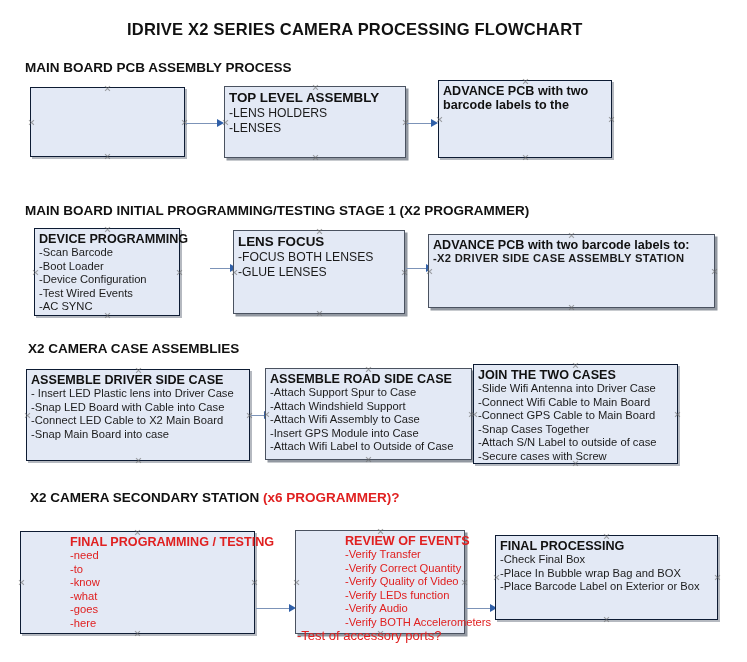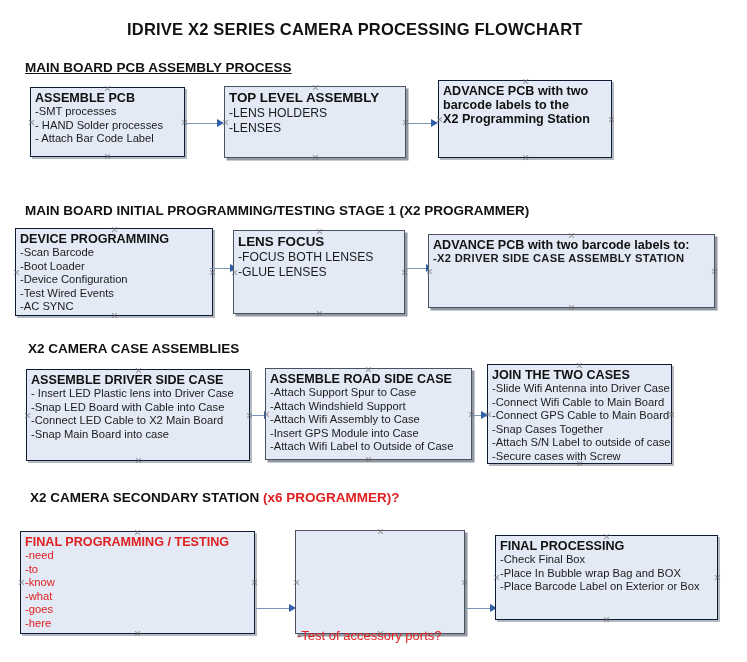--- a/index.html
+++ b/index.html
@@ -10,21 +10,21 @@
   .title{position:absolute;font-weight:bold;font-size:16.5px;letter-spacing:.2px;
          white-space:nowrap;color:#111;}
   .section{position:absolute;font-weight:bold;font-size:13.5px;white-space:nowrap;color:#111;}
   .section .red{color:#e02020;}
 
   .box{position:absolute;background:#e3e9f5;border:1.3px solid #0d1b33;
        box-sizing:border-box;box-shadow:2px 2px 0 rgba(120,128,140,.55);}
   .box.gray{border-color:#4a5260;box-shadow:2.5px 2.5px 0 rgba(110,118,130,.75);}
   .bx-head{font-weight:bold;font-size:12.6px;line-height:14px;white-space:nowrap;color:#111;}
   .bx-line{font-size:11.2px;line-height:13.6px;white-space:nowrap;color:#1b1b1b;}
-  .box.red .bx-head,.box.red .bx-line{color:#e02020;}
+  .box.red .bx-head,.box.red .bx-line{color:#e02020;margin-left:45px;}
   .pad{position:absolute;left:4px;top:3px;right:2px;}
   .bx-head.big{font-size:13.4px;line-height:15.5px;}
   .bx-line.big{font-size:12.2px;line-height:15px;}
   .bx-line.wide{letter-spacing:.3px;font-weight:bold;}
   .overflow-line{position:absolute;left:4px;font-size:13px;line-height:13.6px;
                  white-space:nowrap;color:#e02020;}
 
   
   .hx{position:absolute;width:7px;height:7px;margin-left:-3.5px;margin-top:-3.5px;
       pointer-events:none;opacity:.62;}
@@ -38,29 +38,23 @@
          border-bottom:4.5px solid transparent;border-left:7px solid #2f5fa8;
          margin-top:-4.5px;}
 </style>
 </head>
 <body>
 
 <div id="canvas">
 
   <div class="title" style="left:127px;top:20px;">IDRIVE X2  SERIES CAMERA PROCESSING FLOWCHART</div>
 
-  <div class="section" style="left:25px;top:60px;text-decoration:underline;">MAIN BOARD PCB ASSEMBLY PROCESS</div>
+  <div class="section" style="left:25px;top:60px;">MAIN BOARD PCB ASSEMBLY PROCESS</div>
 
   <div class="box" style="left:30px;top:87px;width:155px;height:70px;">
-    <div class="pad">
-      <div class="bx-head">ASSEMBLE PCB</div>
-      <div class="bx-line">-SMT processes</div>
-      <div class="bx-line">- HAND Solder processes</div>
-      <div class="bx-line">- Attach Bar Code Label</div>
-    </div>
     <span class="hx" style="left:50%;top:0;"></span>
     <span class="hx" style="left:50%;top:100%;"></span>
     <span class="hx" style="left:0;top:50%;"></span>
     <span class="hx" style="left:100%;top:50%;"></span>
   </div>
 
   <div class="conn" style="left:186px;top:123px;width:33px;"></div>
   <div class="arrow" style="left:217px;top:123px;"></div>
 
   <div class="box gray" style="left:224px;top:86px;width:182px;height:72px;">
@@ -75,31 +69,30 @@
     <span class="hx" style="left:100%;top:50%;"></span>
   </div>
 
   <div class="conn" style="left:407px;top:123px;width:26px;"></div>
   <div class="arrow" style="left:431px;top:123px;"></div>
 
   <div class="box" style="left:438px;top:80px;width:174px;height:78px;">
     <div class="pad">
       <div class="bx-head">ADVANCE PCB with two</div>
       <div class="bx-head">barcode labels to the</div>
-      <div class="bx-head"> X2 Programming Station</div>
     </div>
     <span class="hx" style="left:50%;top:0;"></span>
     <span class="hx" style="left:50%;top:100%;"></span>
     <span class="hx" style="left:0;top:50%;"></span>
     <span class="hx" style="left:100%;top:50%;"></span>
   </div>
 
   <div class="section" style="left:25px;top:203px;">MAIN BOARD INITIAL PROGRAMMING/TESTING STAGE 1 (X2 PROGRAMMER)</div>
 
-  <div class="box" style="left:15px;top:228px;width:198px;height:88px;">
+  <div class="box" style="left:34px;top:228px;width:146px;height:88px;">
     <div class="pad">
       <div class="bx-head">DEVICE PROGRAMMING</div>
       <div class="bx-line">-Scan Barcode</div>
       <div class="bx-line">-Boot Loader</div>
       <div class="bx-line">-Device Configuration</div>
       <div class="bx-line">-Test Wired Events</div>
       <div class="bx-line">-AC SYNC</div>
     </div>
     <span class="hx" style="left:50%;top:0;"></span>
     <span class="hx" style="left:50%;top:100%;"></span>
@@ -166,21 +159,21 @@
     </div>
     <span class="hx" style="left:50%;top:0;"></span>
     <span class="hx" style="left:50%;top:100%;"></span>
     <span class="hx" style="left:0;top:50%;"></span>
     <span class="hx" style="left:100%;top:50%;"></span>
   </div>
 
   <div class="conn" style="left:473px;top:415px;width:13px;"></div>
   <div class="arrow" style="left:481px;top:415px;"></div>
 
-  <div class="box" style="left:487px;top:364px;width:185px;height:100px;">
+  <div class="box" style="left:473px;top:364px;width:205px;height:100px;">
     <div class="pad">
       <div class="bx-head">JOIN THE TWO CASES</div>
       <div class="bx-line">-Slide Wifi Antenna into Driver Case</div>
       <div class="bx-line">-Connect Wifi Cable to Main Board</div>
       <div class="bx-line">-Connect GPS Cable to Main Board</div>
       <div class="bx-line">-Snap Cases Together</div>
       <div class="bx-line">-Attach S/N Label to outside of case</div>
       <div class="bx-line">-Secure cases with Screw</div>
     </div>
     <span class="hx" style="left:50%;top:0;"></span>
@@ -204,20 +197,29 @@
     <span class="hx" style="left:50%;top:0;"></span>
     <span class="hx" style="left:50%;top:100%;"></span>
     <span class="hx" style="left:0;top:50%;"></span>
     <span class="hx" style="left:100%;top:50%;"></span>
   </div>
 
   <div class="conn" style="left:256px;top:646px;width:35px;transform:translateY(-38px);"></div>
   <div class="arrow" style="left:289px;top:608px;"></div>
 
   <div class="box gray red" style="left:295px;top:530px;width:170px;height:104px;">
+    <div class="pad">
+      <div class="bx-head">REVIEW OF EVENTS</div>
+      <div class="bx-line">-Verify Transfer</div>
+      <div class="bx-line">-Verify Correct Quantity</div>
+      <div class="bx-line">-Verify Quality of Video</div>
+      <div class="bx-line">-Verify LEDs function</div>
+      <div class="bx-line">-Verify Audio</div>
+      <div class="bx-line">-Verify BOTH Accelerometers</div>
+    </div>
     <span class="hx" style="left:50%;top:0;"></span>
     <span class="hx" style="left:50%;top:100%;"></span>
     <span class="hx" style="left:0;top:50%;"></span>
     <span class="hx" style="left:100%;top:50%;"></span>
   </div>
 
   <div class="overflow-line" style="left:297px;top:629px;">-Test of accessory ports?</div>
 
   <div class="conn" style="left:466px;top:608px;width:26px;"></div>
   <div class="arrow" style="left:490px;top:608px;"></div>

